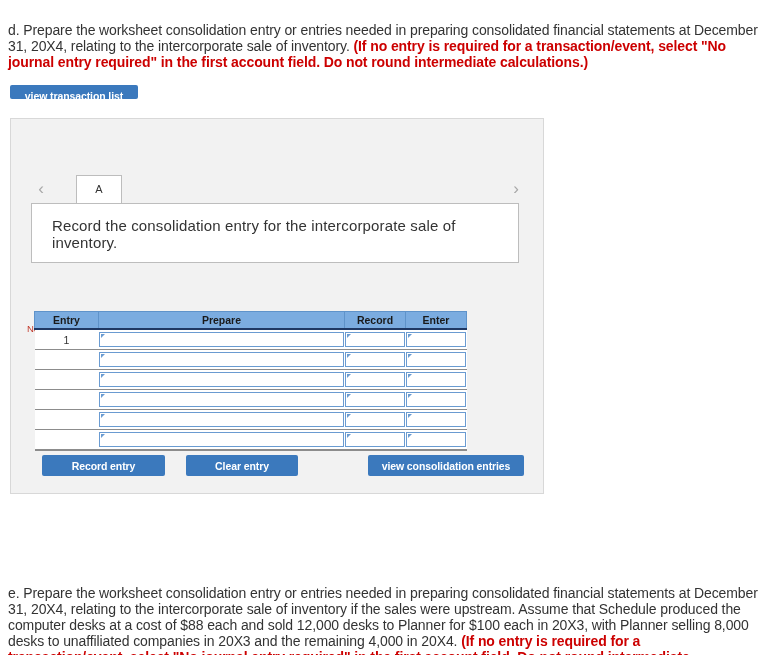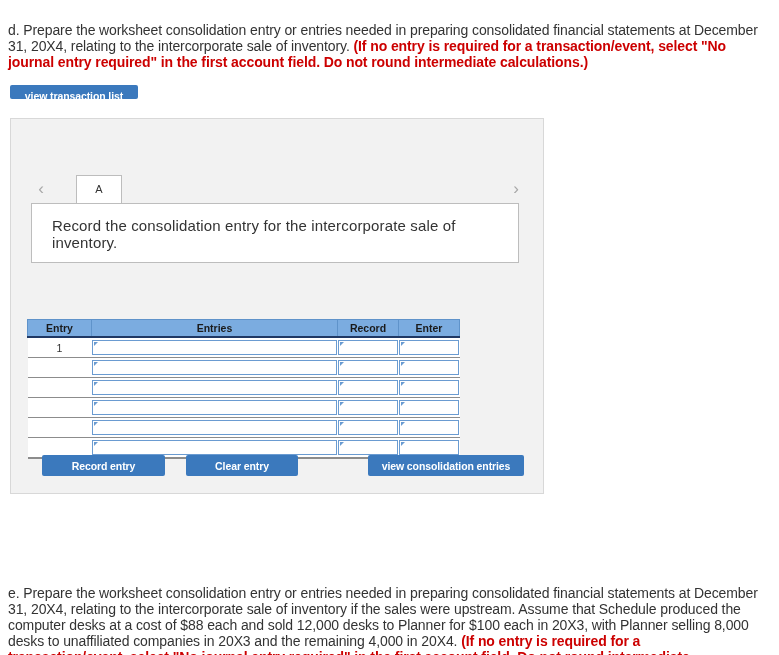--- a/index.html
+++ b/index.html
@@ -147,26 +147,25 @@
     top: 168px;
     font-size: 9.5px;
     color: #c0392b;
     letter-spacing: -0.05px;
     margin-top: 36px;
   }
 
   
   .jtable {
     position: absolute;
-    left: 16px;
+    left: 23px;
     top: 192px;
     width: 432px;
     border-collapse: collapse;
     table-layout: fixed;
-    margin-top: 8px;
   }
   .jtable th {
     background: #7bace0;
     border: 1px solid #5f93ca;
     border-bottom: 2px solid #1f3864;
     font-size: 10.5px;
     font-weight: bold;
     color: #1a1a1a;
     height: 16px;
     padding: 0;
@@ -264,21 +263,21 @@
   <table class="jtable">
     <colgroup>
       <col class="col-entry">
         <col class="col-acct">
         <col class="col-debit">
         <col class="col-credit">
     </colgroup>
     <thead>
       <tr>
         <th>Entry</th>
-        <th>Entries</th>
+        <th>Prepare</th>
         <th>Record</th>
         <th>Enter</th>
       </tr>
     </thead>
     <tbody>
       <tr>
         <td class="cell-entry">1</td>
         <td class="cell-field">
             <div class="field"></div>
           </td>

